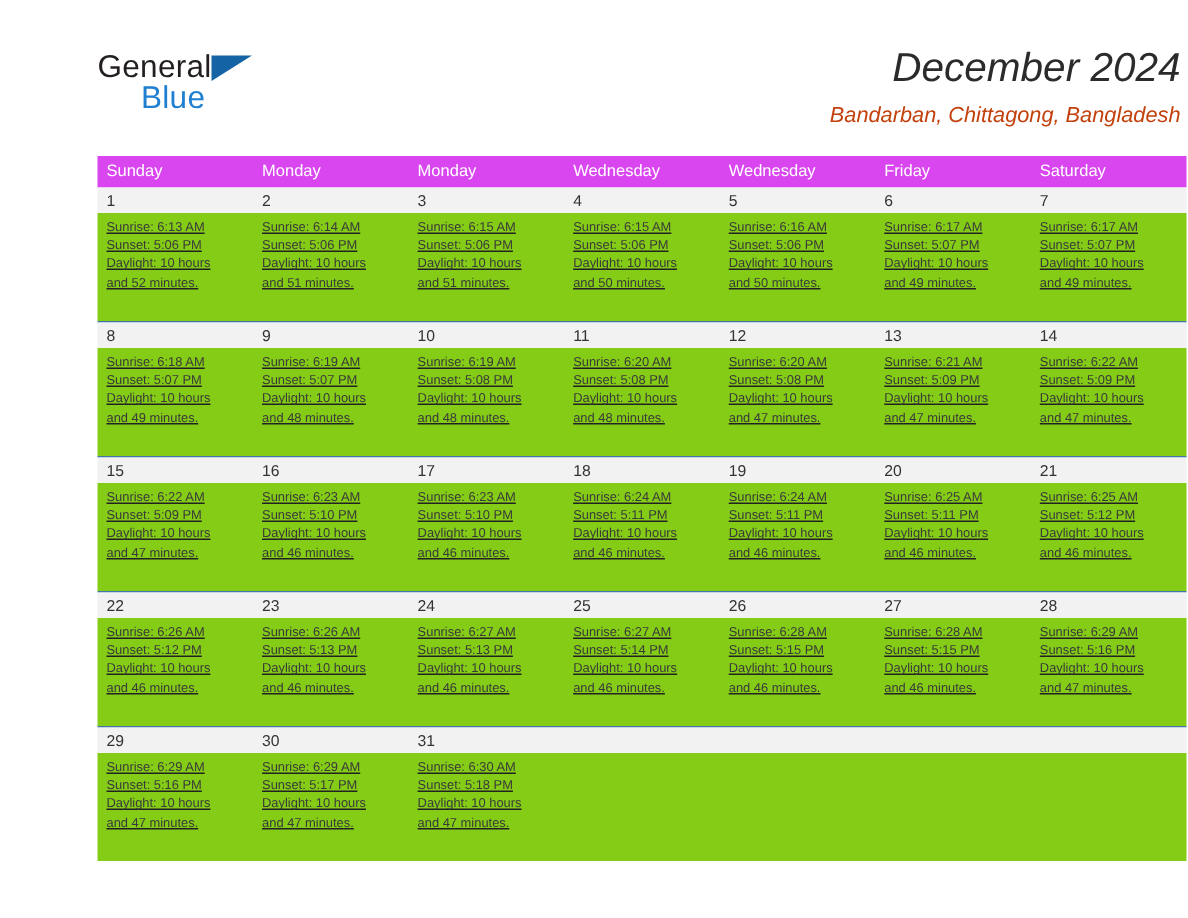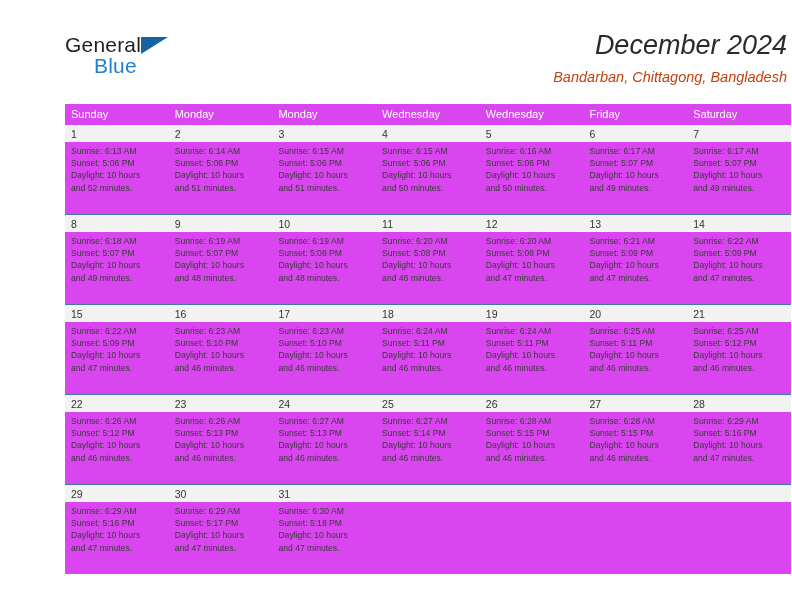--- a/index.html
+++ b/index.html
@@ -117,22 +117,23 @@
   .week:first-of-type {
     border-top: none;
   }
   .week-daynums {
     display: flex;
     background: #f2f2f2;
     height: 17px;
   }
   .week-details {
     display: flex;
-    background: #d946ef;
+    background: #84cc16;
     height: 72px;
+    text-decoration: underline;
   }
   .daynum-cell {
     width: 103.714px;
     box-sizing: border-box;
     padding: 2px 0 0 6px;
     font-size: 10.5px;
     line-height: 14px;
     color: #333333;
   }
   .detail-cell {

